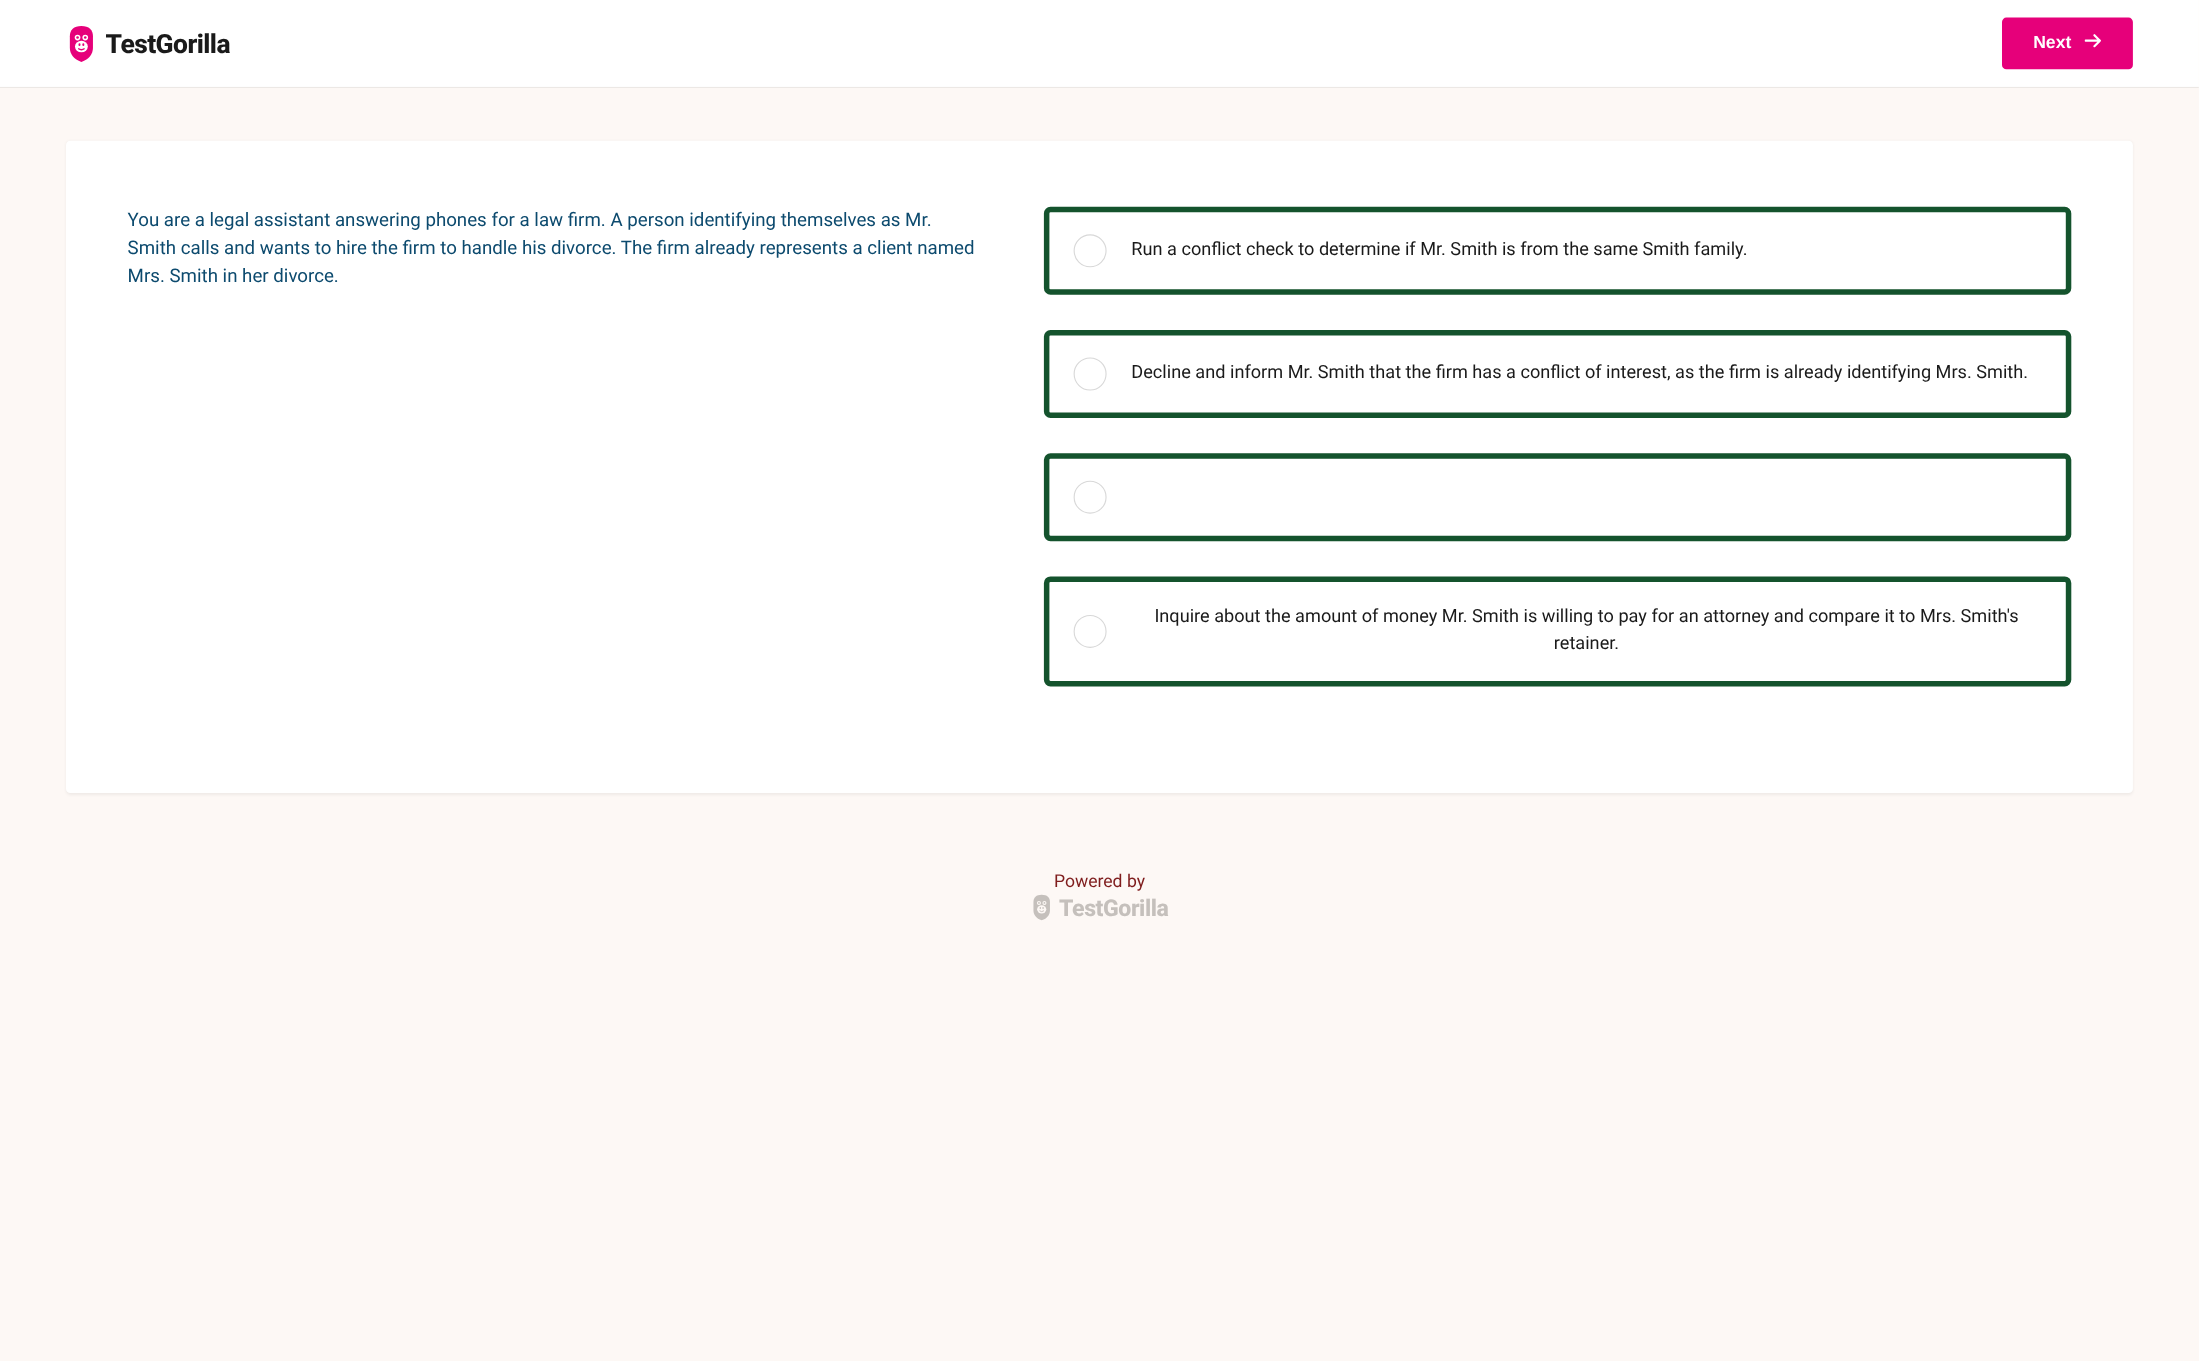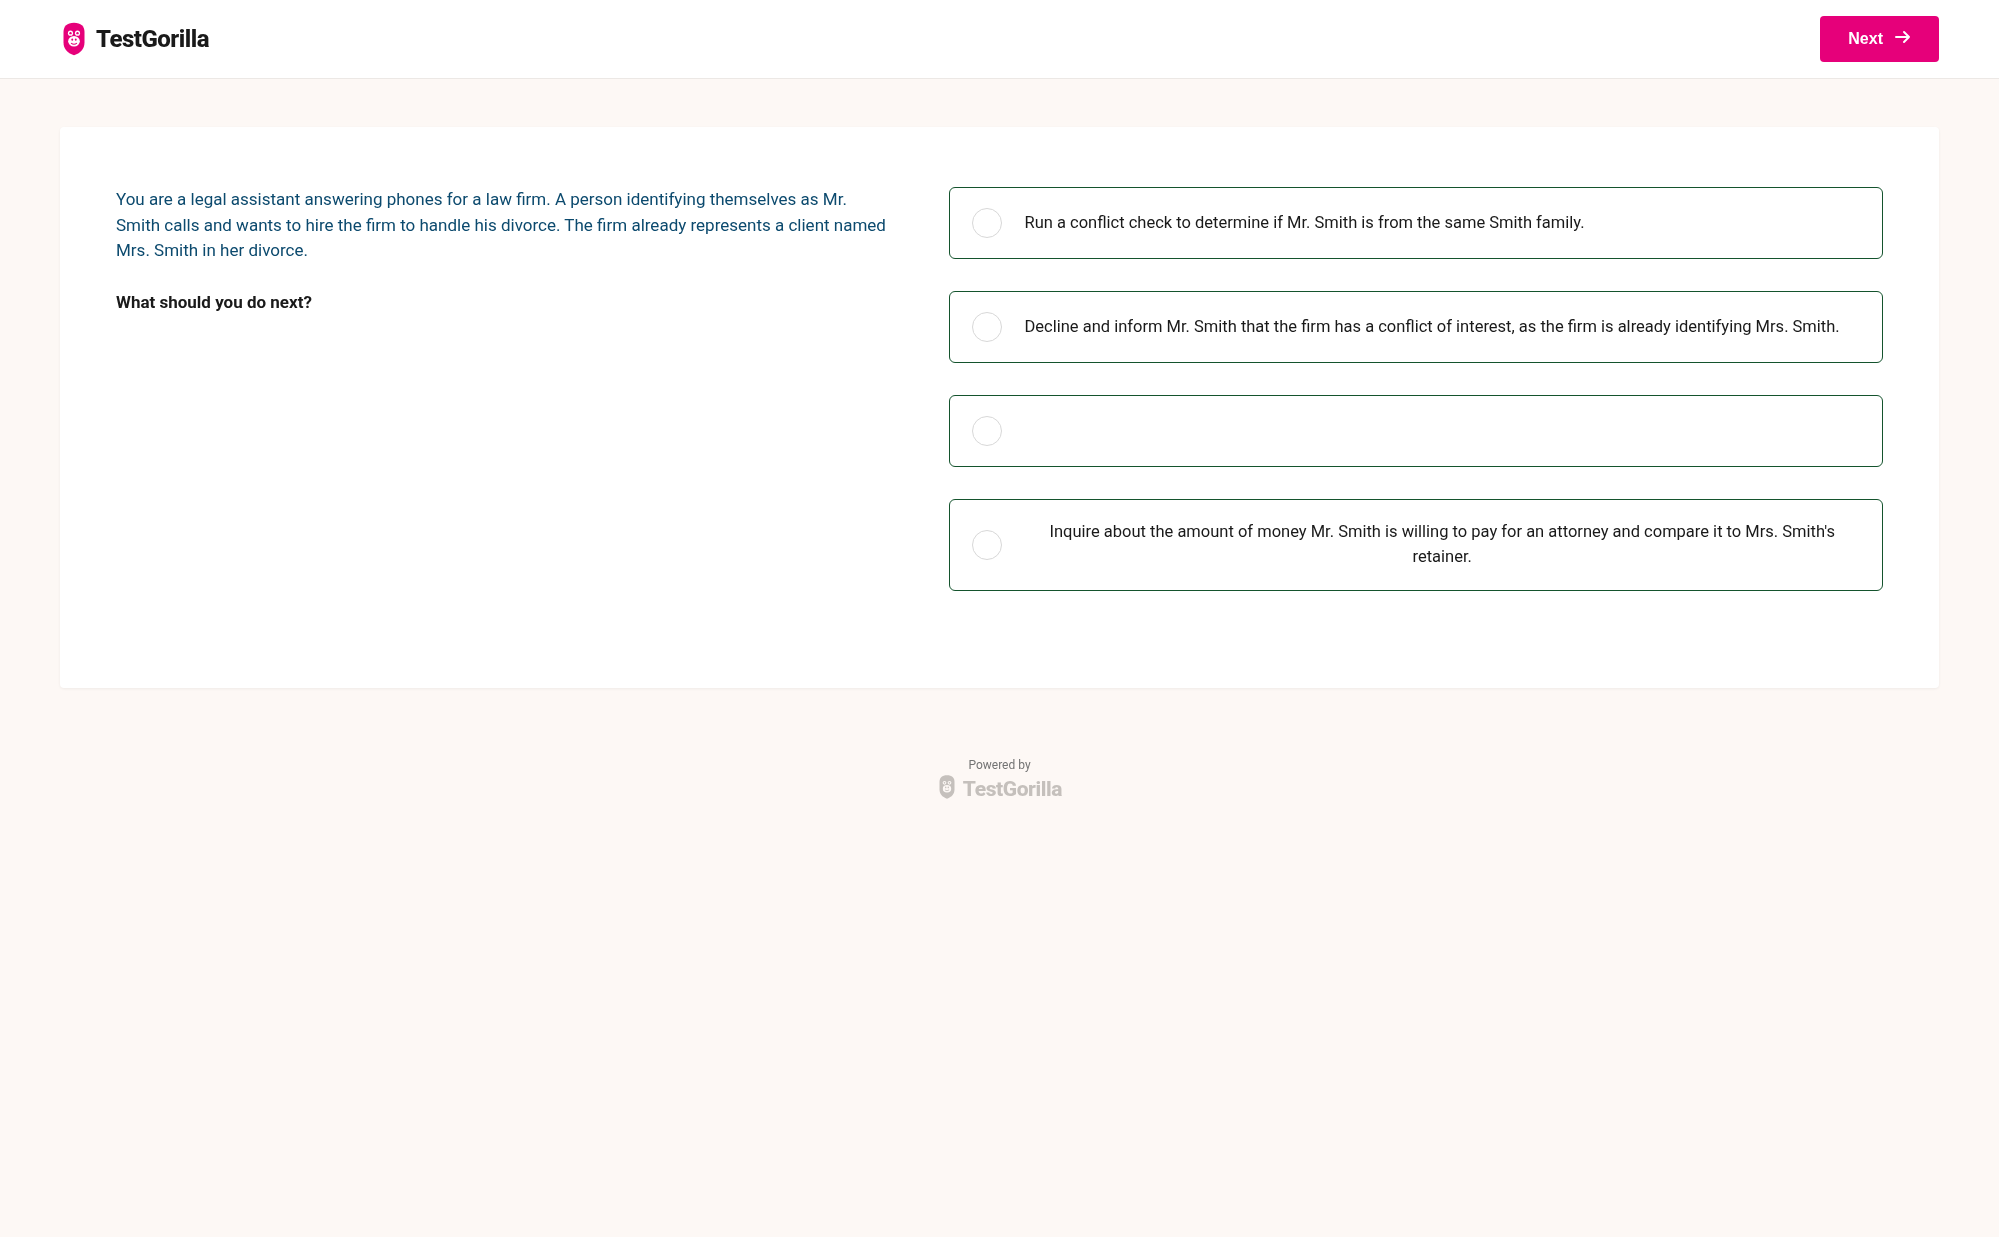--- a/index.html
+++ b/index.html
@@ -80,21 +80,21 @@
       font-weight: 700;
       color: #1a1a1a;
     }
     .select-heading {
       font-size: 20px;
       font-weight: 700;
       color: #1a1a1a;
       margin-bottom: 28px;
     }
     .option {
-      border: 1px solid #14532d;
+      border: 5px solid #14532d;
       border-radius: 6px;
       padding: 20px 22px;
       margin-bottom: 32px;
       display: flex;
       align-items: center;
       gap: 22px;
       cursor: pointer;
     }
     .option:last-child {
       margin-bottom: 17px;
@@ -111,22 +111,22 @@
       font-size: 16.5px;
       line-height: 1.5;
       color: #1a1a1a;
     }
     
     .footer {
       text-align: center;
       padding: 30px 0 60px 0;
     }
     .powered-by {
-      font-size: 12px;
-      color: #737373;
+      font-size: 16px;
+      color: #7f1d1d;
       margin-bottom: 2px;
     }
     .footer-logo {
       display: flex;
       align-items: center;
       justify-content: center;
       gap: 6px;
     }
     .footer-logo-text {
       font-size: 21px;
@@ -162,21 +162,20 @@
         <path d="M1 7 L14 7 M9 2 L14 7 L9 12" stroke="#ffffff" stroke-width="2" stroke-linecap="round" stroke-linejoin="round"></path>
       </svg>
     </span>
   </button>
 </header>
 
 <div class="content-area">
   <div class="card">
     <div class="left-col">
       <p class="scenario-text">You are a legal assistant answering phones for a law firm. A person identifying themselves as Mr. Smith calls and wants to hire the firm to handle his divorce. The firm already represents a client named Mrs. Smith in her divorce.</p>
-      <p class="question-text">What should you do next?</p>
     </div>
     <div class="right-col">
 
       <div class="option">
         <span class="radio-circle"></span>
         <span class="option-text">Run a conflict check to determine if Mr. Smith is from the same Smith family.</span>
       </div>
 
       <div class="option">
         <span class="radio-circle"></span>

